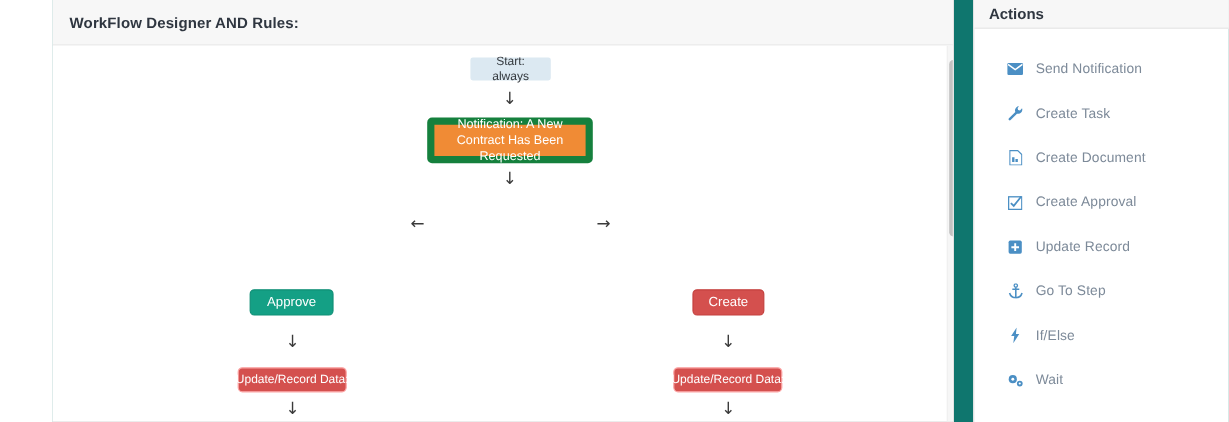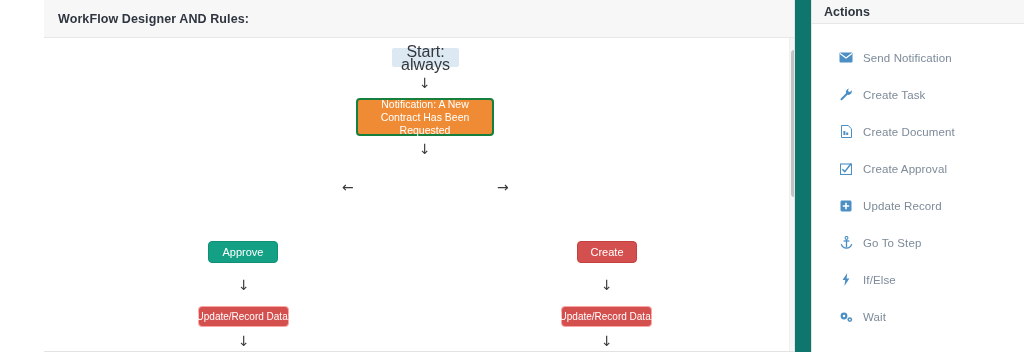--- a/index.html
+++ b/index.html
@@ -89,27 +89,27 @@
     line-height: 13px;
     display: flex;
     align-items: center;
     justify-content: center;
     padding: 3px 6px;
   }
   .node-start {
     background: #dce9f2;
     color: #33383d;
     border-radius: 2px;
-    font-size: 16px;
+    font-size: 10px;
     padding: 4px 9px;
   }
   .node-notification {
     background: #f08b35;
     color: #ffffff;
-    border: 2px solid #15803d;
+    border: 6px solid #15803d;
   }
   .node-approval {
     background: #b44ce0;
     color: #ffffff;
     border: 1px solid #a63fd4;
   }
   .node-approve {
     background: #14a085;
     color: #ffffff;
     border: 1px solid #0f8f76;

